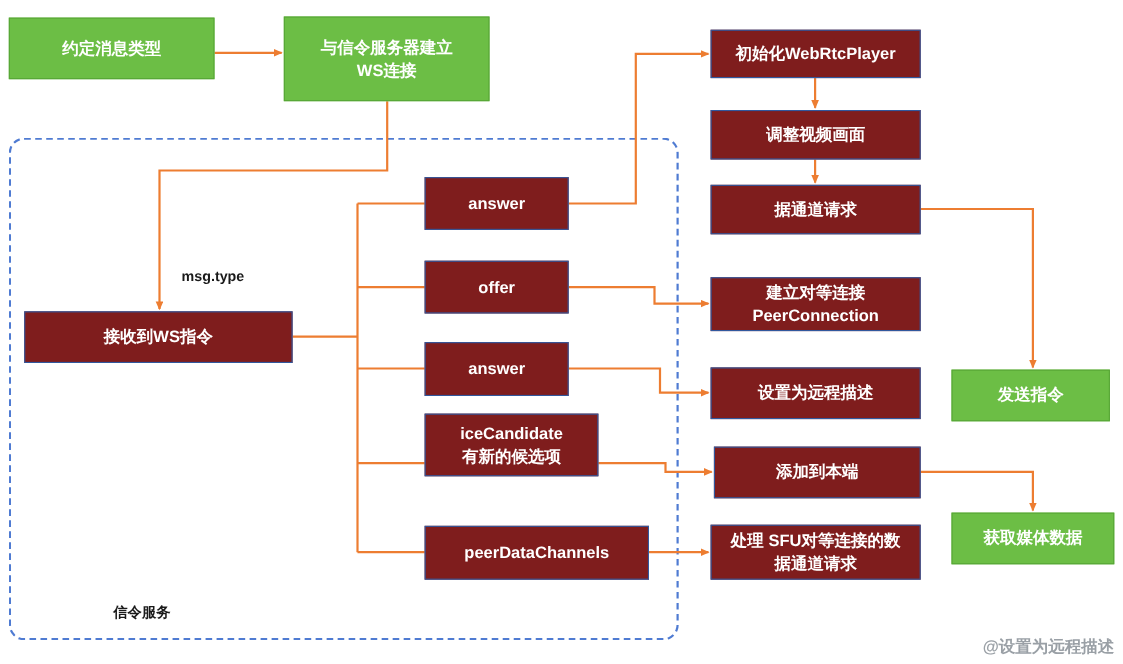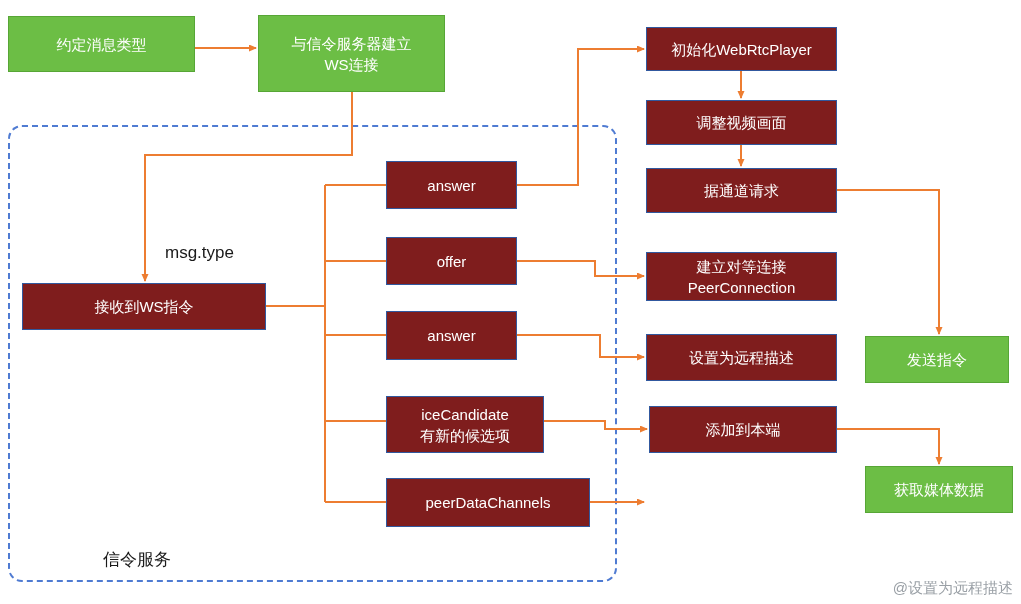--- a/index.html
+++ b/index.html
@@ -1,26 +1,26 @@
 <!DOCTYPE html>
 <html><head>
 <meta charset="utf-8">
 <style>
   html,body{margin:0;padding:0;background:#fff;}
   body{font-family:"Liberation Sans","DejaVu Sans",sans-serif;}
-  .canvas{position:relative;width:1021px;height:604px;background:#fff;overflow:hidden;}
+  .canvas{position:relative;width:1021px;height:604px;background:#fff;overflow:hidden;font-weight:bold;}
   .connectors{position:absolute;left:0;top:0;z-index:2;}
   .group-frame{position:absolute;left:8px;top:125px;width:605px;height:453px;
     border:2px dashed #4f7bd2;border-radius:14px;z-index:1;background:transparent;}
   .box{position:absolute;display:flex;align-items:center;justify-content:center;
     text-align:center;color:#ffffff;font-size:15px;line-height:1.4;
     white-space:pre-line;z-index:3;box-sizing:border-box;}
   .green{background:#6cbe45;border:1px solid #57a636;}
   .blue{background:#7f1d1d;border:1px solid #31589e;}
-  .free-label{position:absolute;color:#1a1a1a;font-size:17px;z-index:3;}
+  .free-label{position:absolute;color:#1a1a1a;font-size:13px;z-index:3;}
   .watermark{position:absolute;right:8px;bottom:6px;color:#9aa0a6;font-size:15px;z-index:3;}
 </style>
 </head>
 <body>
 
 <div class="canvas">
 
   <div class="group-frame"></div>
 
   <svg class="connectors" width="1021" height="604" viewBox="0 0 1021 604">
@@ -54,31 +54,33 @@
   <div class="box green" style="left:258px;top:15px;width:187px;height:77px">与信令服务器建立
 WS连接</div>
 
   <div class="free-label" style="left:165px;top:243px">msg.type</div>
 
   <div class="box blue" style="left:22px;top:283px;width:244px;height:47px">接收到WS指令</div>
 
   <div class="box blue" style="left:386px;top:161px;width:131px;height:48px">answer</div>
   <div class="box blue" style="left:386px;top:237px;width:131px;height:48px">offer</div>
   <div class="box blue" style="left:386px;top:311px;width:131px;height:49px">answer</div>
-  <div class="box blue" style="left:386px;top:396px;width:158px;height:57px">iceCandidate
+  <div class="box blue" style="left:386px;top:376px;width:158px;height:57px">iceCandidate
 有新的候选项</div>
   <div class="box blue" style="left:386px;top:478px;width:204px;height:49px">peerDataChannels</div>
 
   <div class="box blue" style="left:646px;top:27px;width:191px;height:44px">初始化WebRtcPlayer</div>
   <div class="box blue" style="left:646px;top:100px;width:191px;height:45px">调整视频画面</div>
   <div class="box blue" style="left:646px;top:168px;width:191px;height:45px">据通道请求</div>
   <div class="box blue" style="left:646px;top:252px;width:191px;height:49px">建立对等连接
 PeerConnection</div>
   <div class="box blue" style="left:646px;top:334px;width:191px;height:47px">设置为远程描述</div>
   <div class="box blue" style="left:649px;top:406px;width:188px;height:47px">添加到本端</div>
+  <div class="box blue" style="left:646px;top:477px;width:191px;height:50px">处理 SFU对等连接的数
+据通道请求</div>
 
   <div class="box green" style="left:865px;top:336px;width:144px;height:47px">发送指令</div>
   <div class="box green" style="left:865px;top:466px;width:148px;height:47px">获取媒体数据</div>
 
   <div class="free-label" style="left:103px;top:548px">信令服务</div>
 
   <div class="watermark">@设置为远程描述</div>
 
 </div>
 

